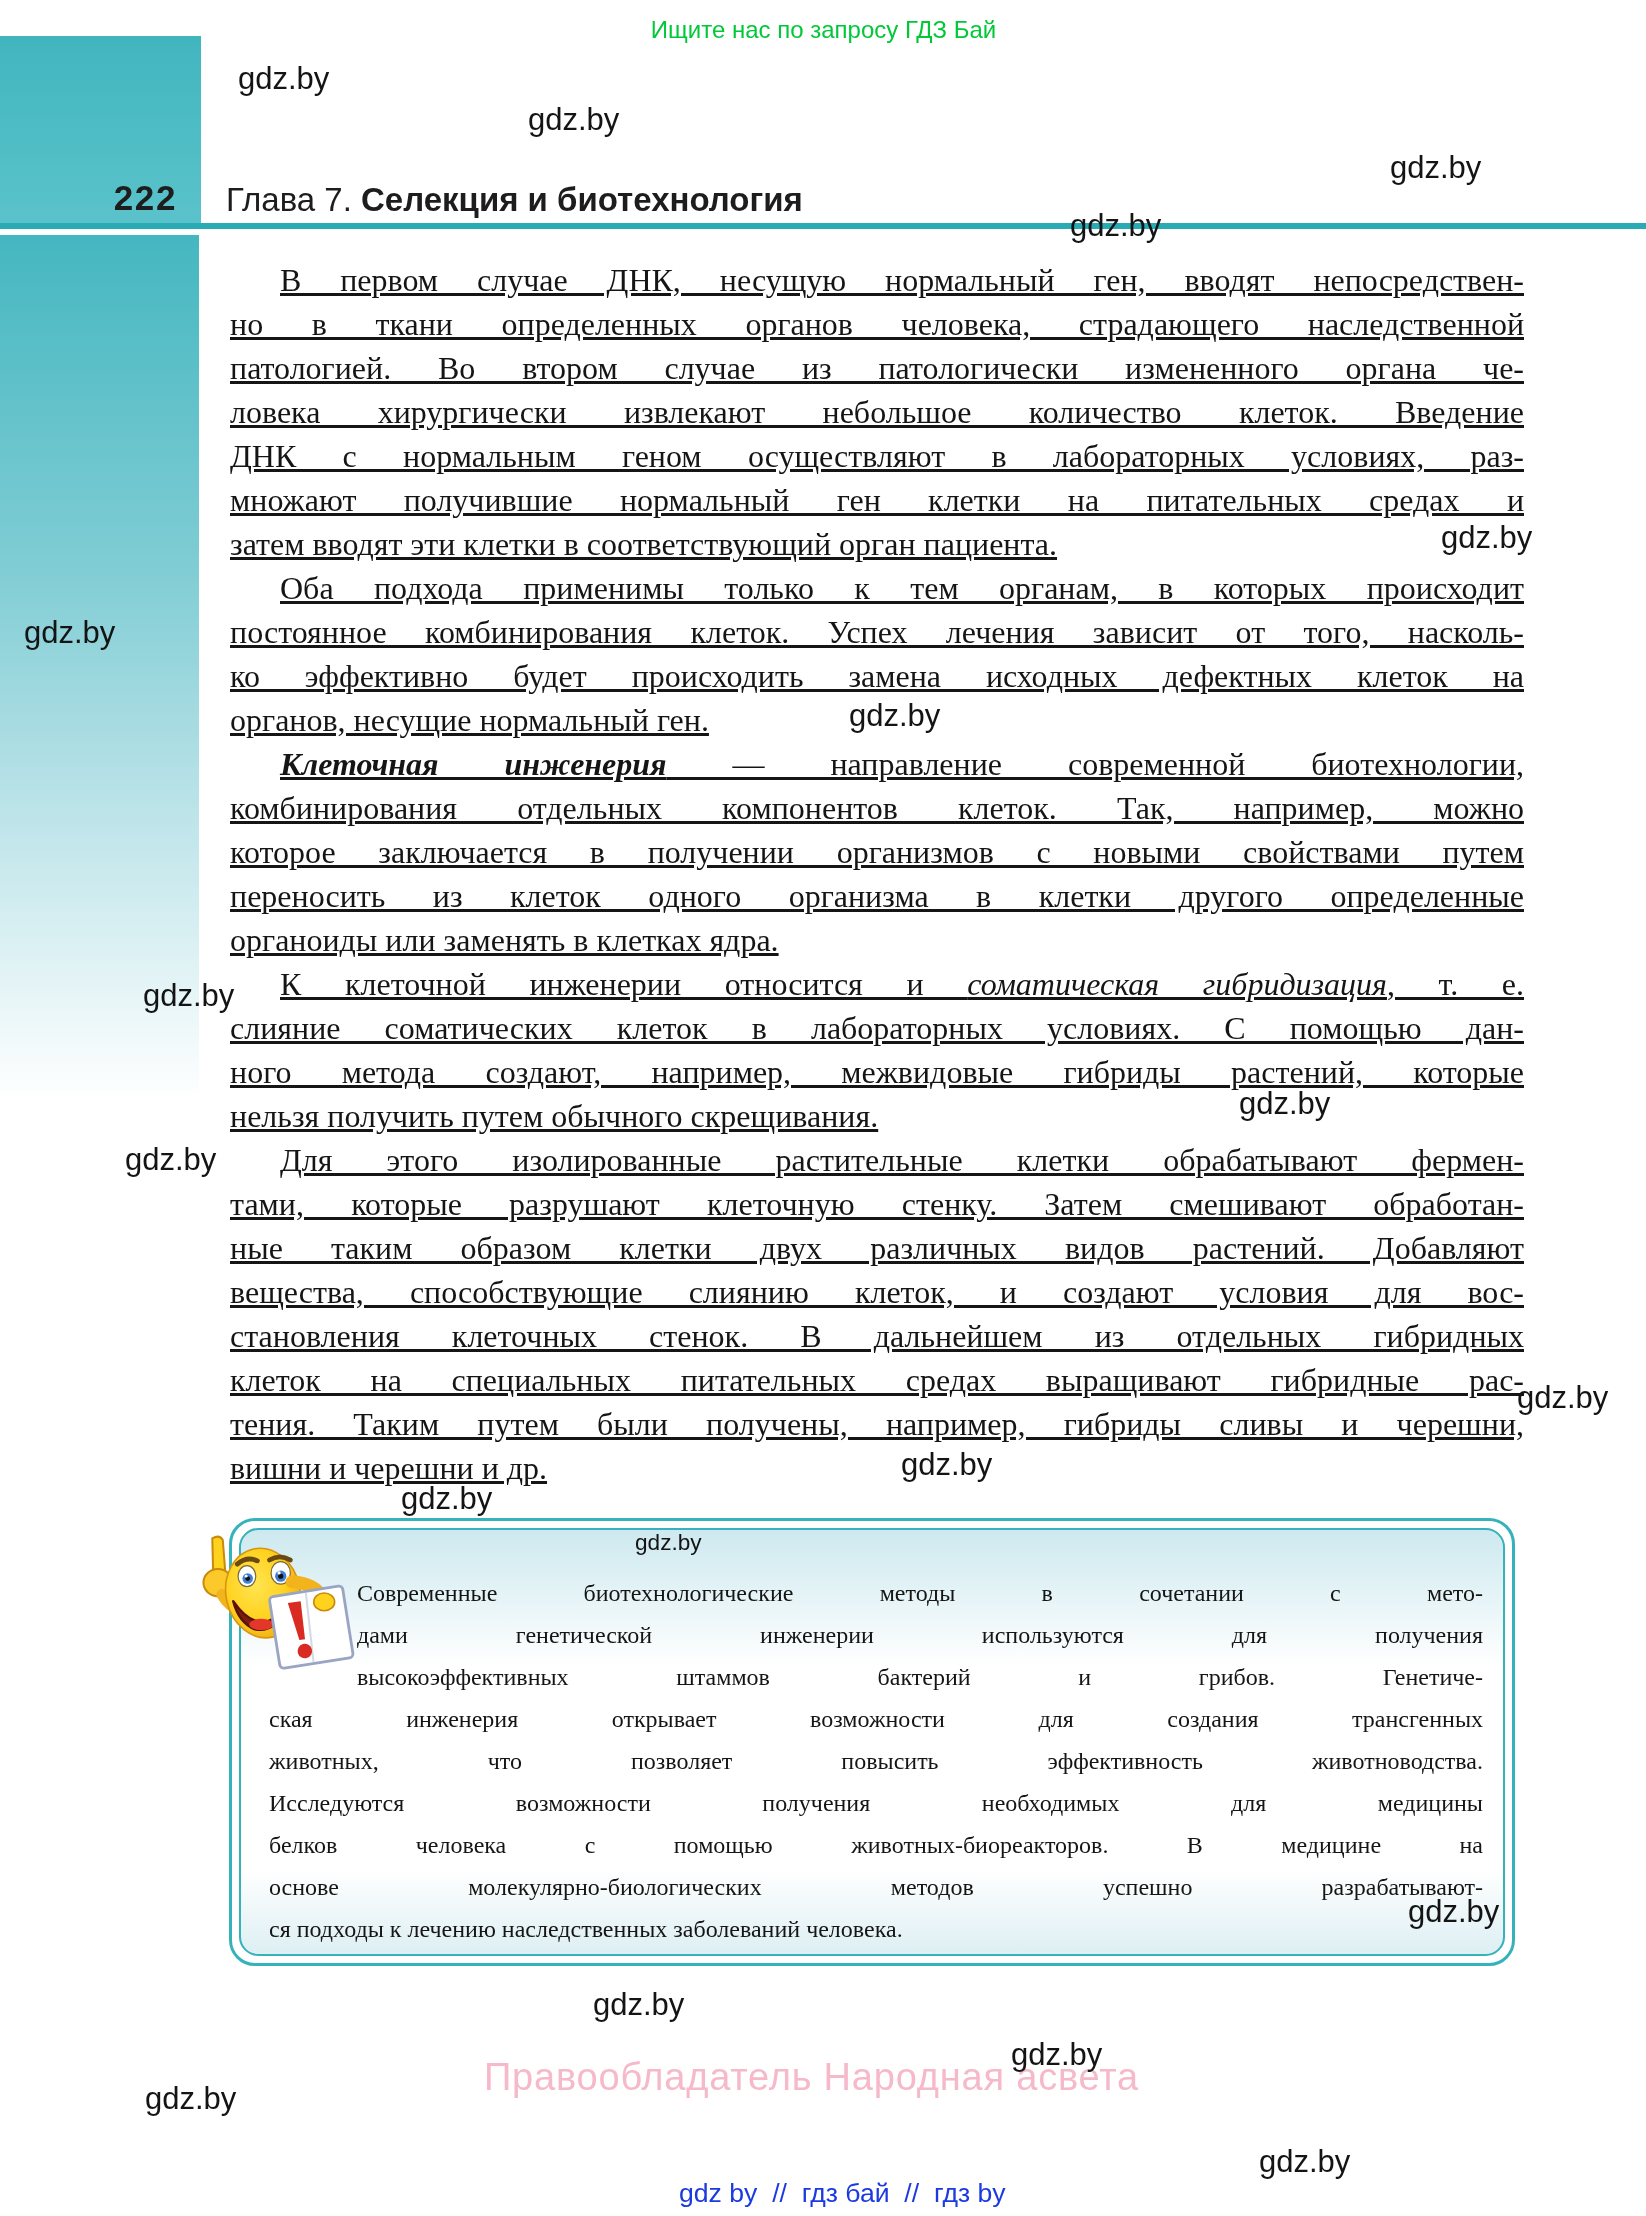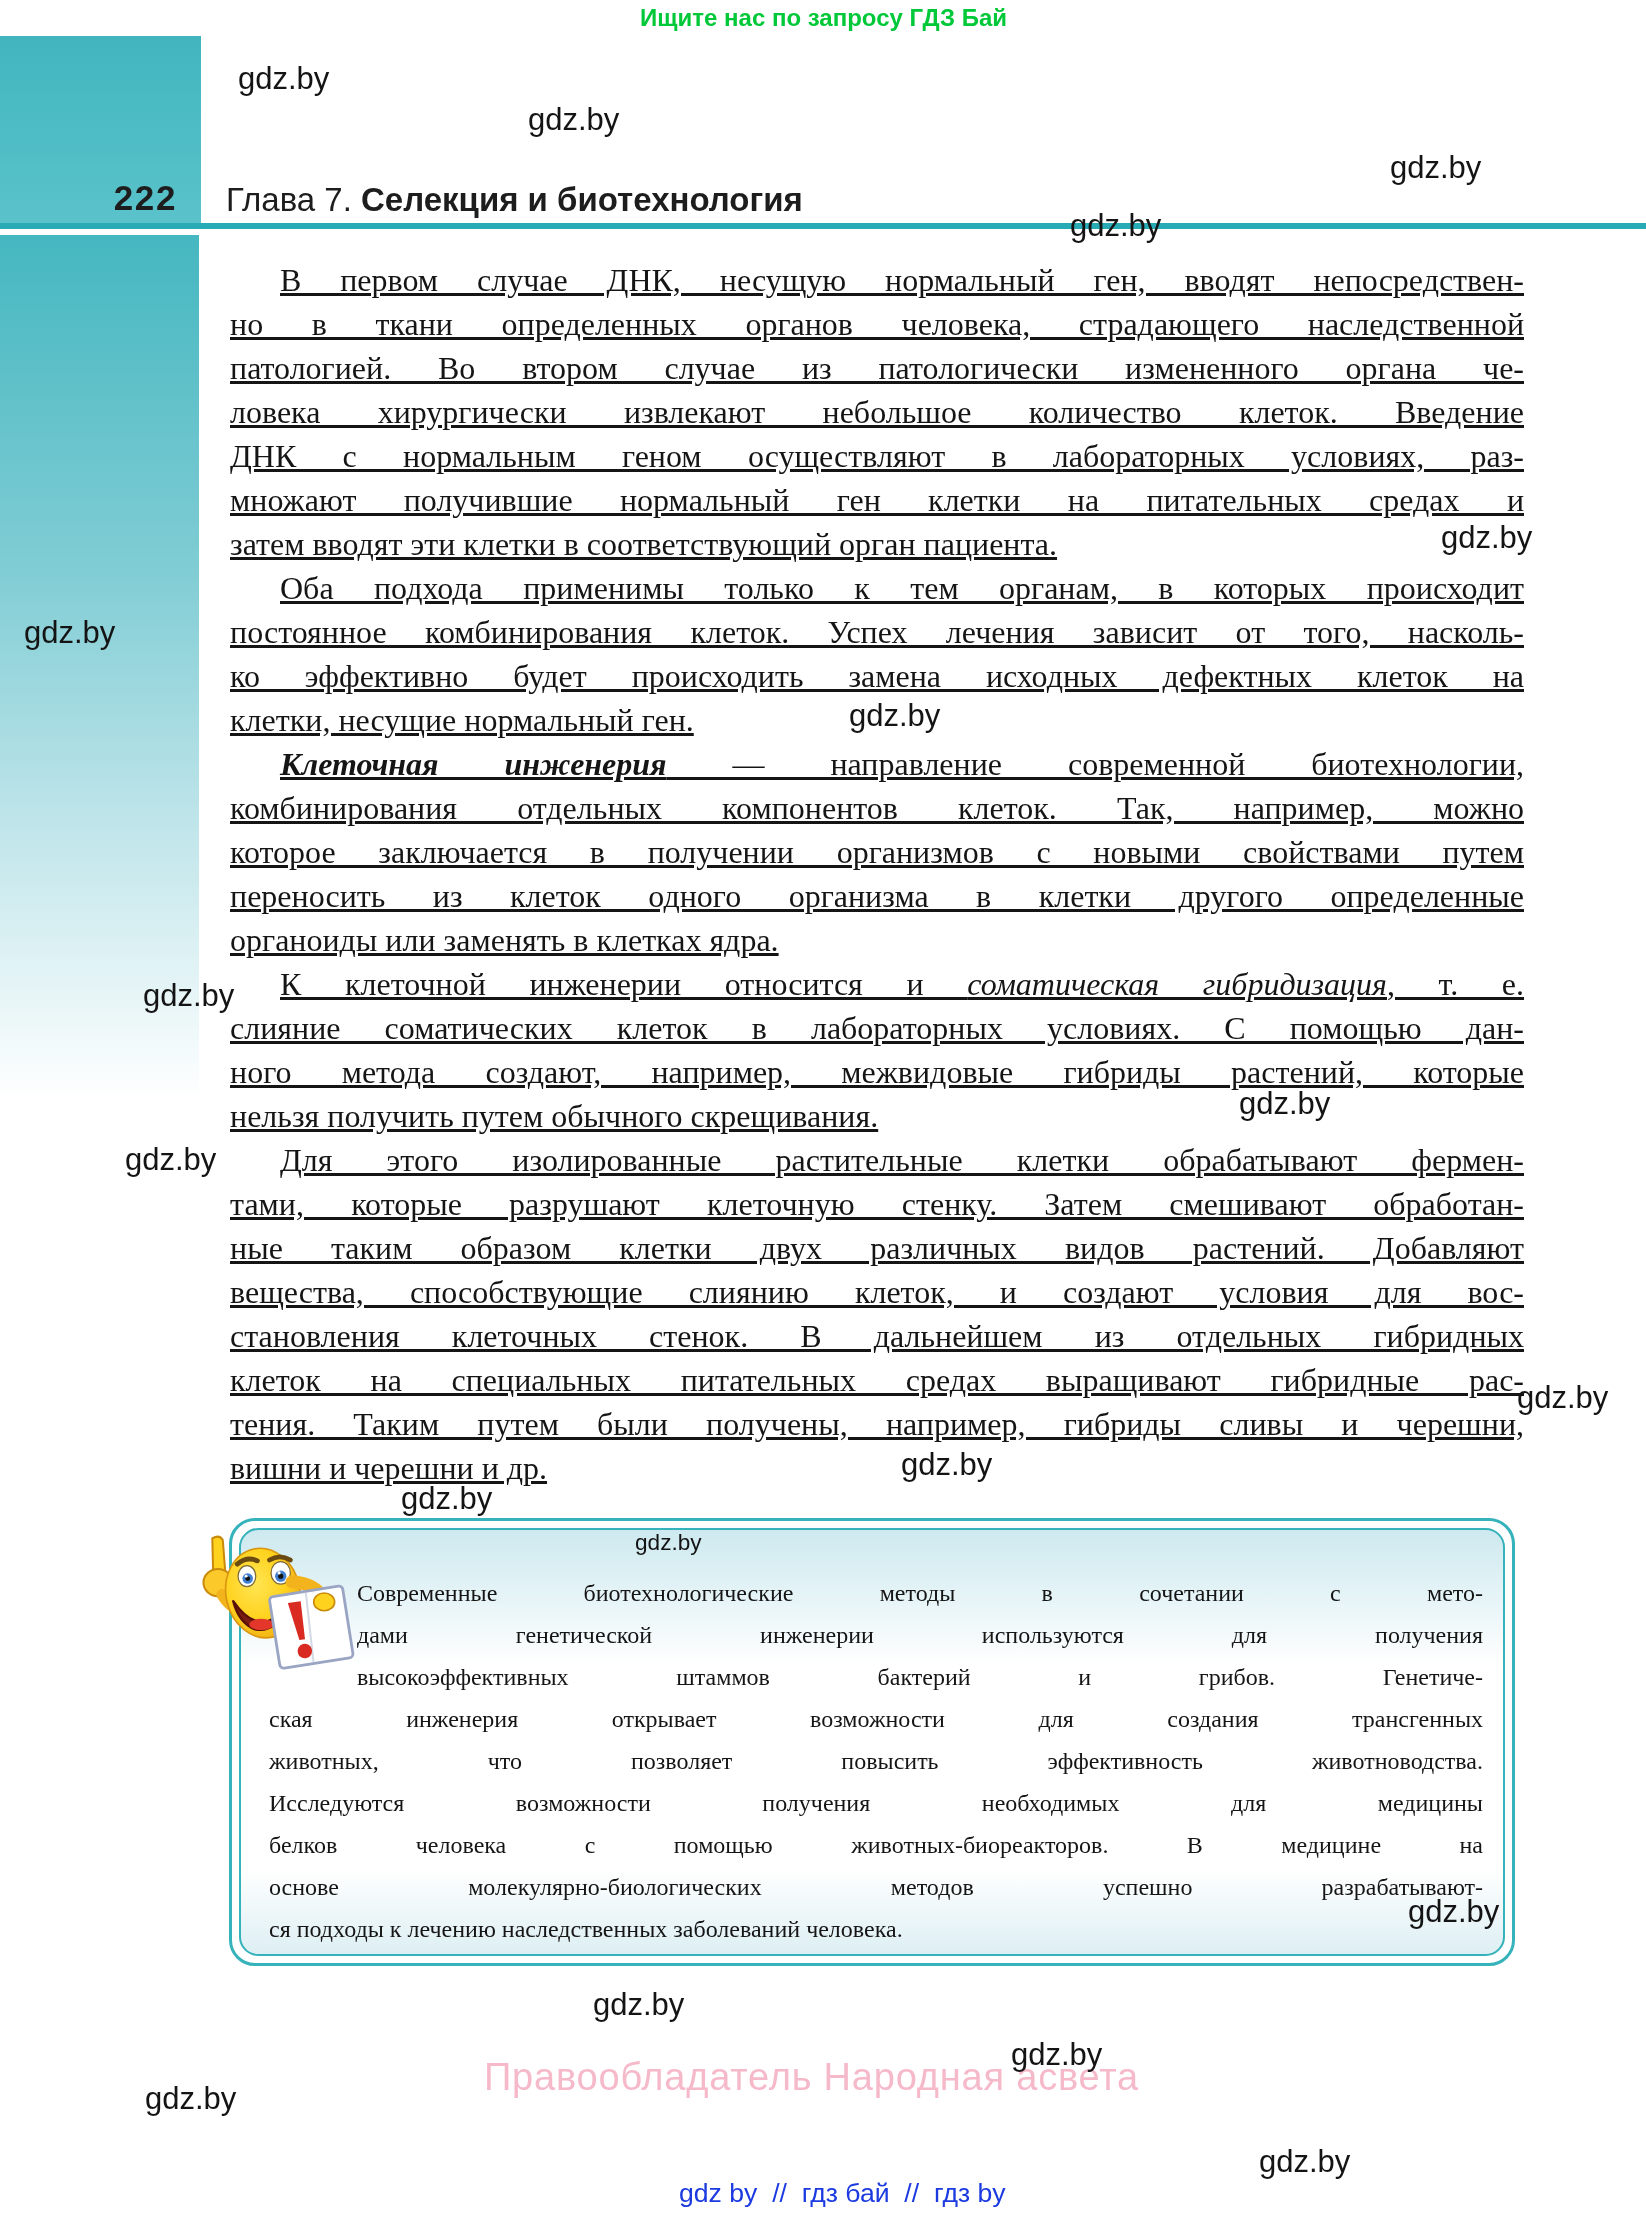--- a/index.html
+++ b/index.html
@@ -1,22 +1,22 @@
 <!DOCTYPE html>
 <html style="font-size:13px"><head>
 <meta charset="utf-8">
 <style>
   html,body{margin:0;padding:0;background:#9a9a9a;}
   .page{
     position:relative;width:1647px;height:2216px;background:#ffffff;overflow:hidden;
     font-family:"Liberation Sans",sans-serif;color:#1c1c1c;margin:0 auto;
   }
   .banner{
-    position:absolute;top:4px;left:50%;transform:translateX(-50%);
-    font-size:24px;color:#00c838;white-space:nowrap;font-weight:700;
+    position:absolute;top:16px;left:50%;transform:translateX(-50%);
+    font-size:24px;color:#00c838;white-space:nowrap;font-weight:400;
   }
   .hdr-block{
     position:absolute;left:0;top:36px;width:201px;height:187px;
     background:linear-gradient(180deg,#41b5be 0%,#4fbdc5 55%,#5ac2ca 100%);
   }
   .page-num{
     position:absolute;left:0;top:178px;width:177px;text-align:right;
     font-size:35px;font-weight:bold;color:#1d1d1d;letter-spacing:1.6px;
   }
   .chapter{position:absolute;left:226px;top:181px;font-size:33px;color:#1d1d1d;white-space:nowrap;}
@@ -84,21 +84,21 @@
       <div class="line ind"><span>В первом случае ДНК, несущую нормальный ген, вводят непосредствен-</span></div>
       <div class="line"><span>но в ткани определенных органов человека, страдающего наследственной</span></div>
       <div class="line"><span>патологией. Во втором случае из патологически измененного органа че-</span></div>
       <div class="line"><span>ловека хирургически извлекают небольшое количество клеток. Введение</span></div>
       <div class="line"><span>ДНК с нормальным геном осуществляют в лабораторных условиях, раз-</span></div>
       <div class="line"><span>множают получившие нормальный ген клетки на питательных средах и</span></div>
       <div class="line end"><span>затем вводят эти клетки в соответствующий орган пациента.</span></div>
       <div class="line ind"><span>Оба подхода применимы только к тем органам, в которых происходит</span></div>
       <div class="line"><span>постоянное комбинирования клеток. Успех лечения зависит от того, насколь-</span></div>
       <div class="line"><span>ко эффективно будет происходить замена исходных дефектных клеток на</span></div>
-      <div class="line end"><span>клетки, несущие нормальный ген.</span></div>
+      <div class="line end"><span>органов, несущие нормальный ген.</span></div>
       <div class="line ind"><span style="font-style: italic; font-weight: bold;">Клеточная инженерия</span><span> — направление современной биотехнологии,</span></div>
       <div class="line"><span>комбинирования отдельных компонентов клеток. Так, например, можно</span></div>
       <div class="line"><span>которое заключается в получении организмов с новыми свойствами путем</span></div>
       <div class="line"><span>переносить из клеток одного организма в клетки другого определенные</span></div>
       <div class="line end"><span>органоиды или заменять в клетках ядра.</span></div>
       <div class="line ind"><span>К клеточной инженерии относится и </span><span style="font-style: italic;">соматическая гибридизация</span><span>, т. е.</span></div>
       <div class="line"><span>слияние соматических клеток в лабораторных условиях. С помощью дан-</span></div>
       <div class="line"><span>ного метода создают, например, межвидовые гибриды растений, которые</span></div>
       <div class="line end"><span>нельзя получить путем обычного скрещивания.</span></div>
       <div class="line ind"><span>Для этого изолированные растительные клетки обрабатывают фермен-</span></div>

